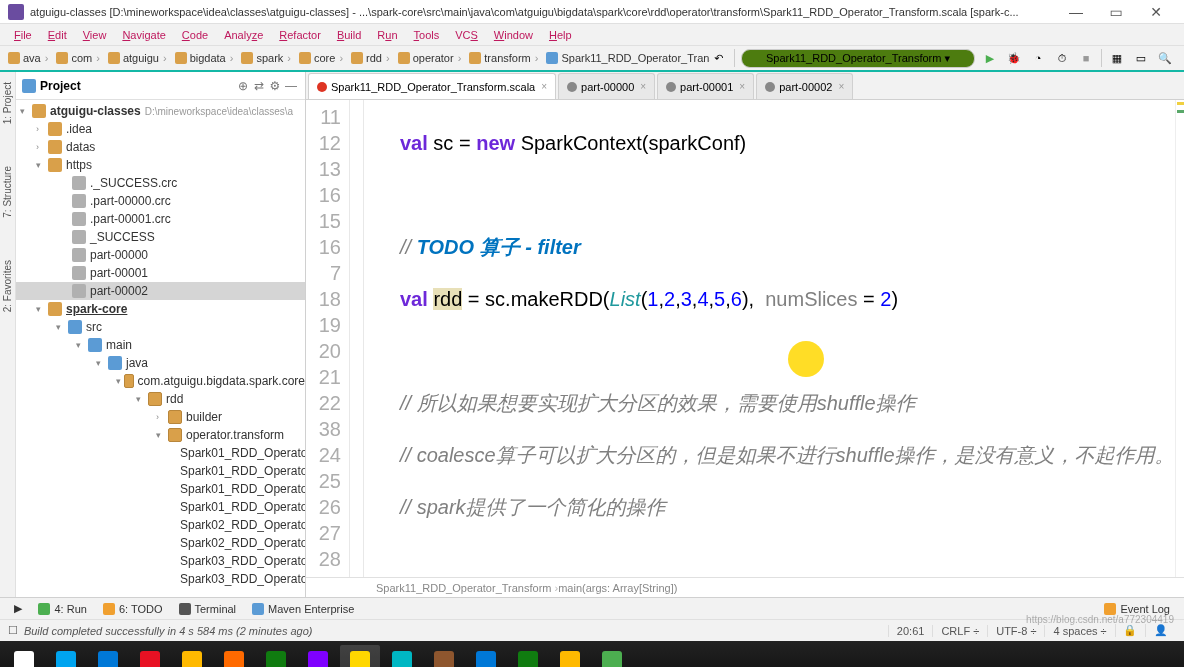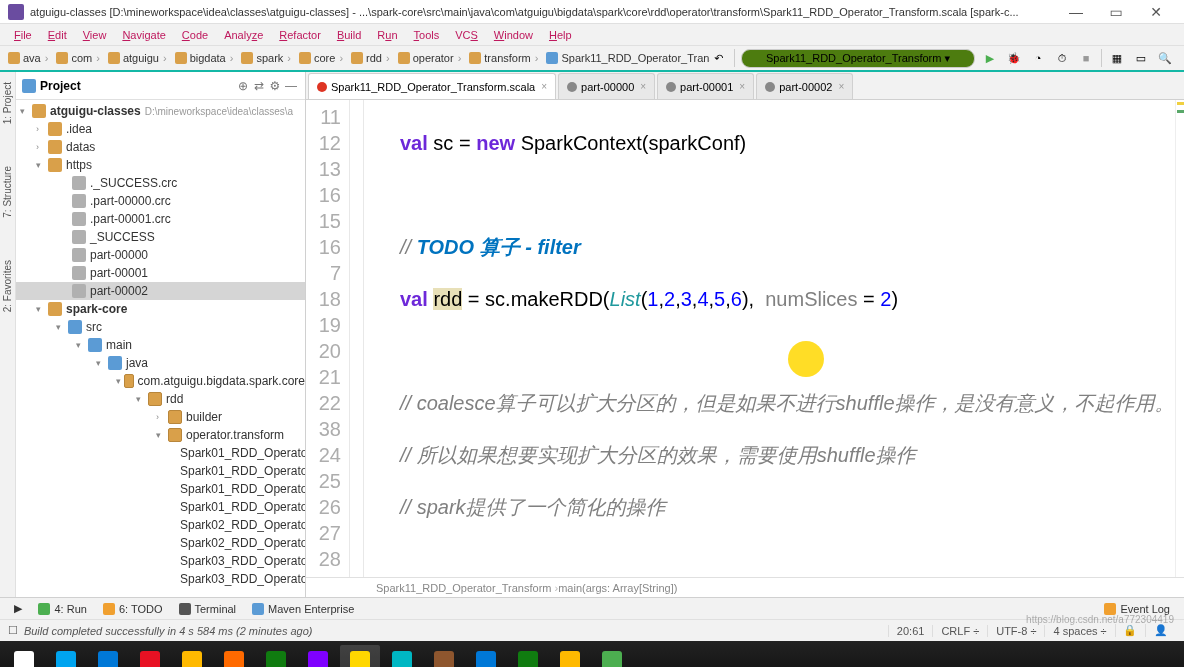--- a/index.html
+++ b/index.html
@@ -263,21 +263,21 @@
           <span class="tn-label">part-00001</span>
         </div>
         <div class="tn sel" style="--ind: 44px;">
           <span class="arr"></span>
           <span class="ic file"></span>
           <span class="tn-label">part-00002</span>
         </div>
         <div class="tn" style="--ind: 20px;">
           <span class="arr">▾</span>
           <span class="ic folder"></span>
-          <span class="tn-label" style="font-weight: bold;">spark-core</span>
+          <span class="tn-label" style="font-weight: bold; text-decoration: underline;">spark-core</span>
         </div>
         <div class="tn" style="--ind: 40px;">
           <span class="arr">▾</span>
           <span class="ic blue"></span>
           <span class="tn-label">src</span>
         </div>
         <div class="tn" style="--ind: 60px;">
           <span class="arr">▾</span>
           <span class="ic blue"></span>
           <span class="tn-label">main</span>
@@ -395,22 +395,22 @@
           <div>28</div>
           <div>29</div>
         </div>
       <div class="fold"></div>
       <div class="src">
 <div class="ln"><span class="kw">val</span> sc = <span class="kw">new</span> SparkContext(sparkConf)</div>
 <div class="ln"></div>
 <div class="ln"><span class="cm">// </span><span class="todo">TODO 算子 - filter</span></div>
 <div class="ln"><span class="kw">val</span> <span class="hl">rdd</span> = sc.makeRDD(<span style="font-style:italic;color:#20999d">List</span>(<span class="num">1</span>,<span class="num">2</span>,<span class="num">3</span>,<span class="num">4</span>,<span class="num">5</span>,<span class="num">6</span>),  <span class="param">numSlices</span> = <span class="num">2</span>)</div>
 <div class="ln"></div>
+<div class="ln"><span class="cm">// 所以如果想要实现扩大分区的效果，需要使用shuffle操作</span></div>
 <div class="ln"><span class="cm">// coalesce算子可以扩大分区的，但是如果不进行shuffle操作，是没有意义，不起作用。</span></div>
-<div class="ln"><span class="cm">// 所以如果想要实现扩大分区的效果，需要使用shuffle操作</span></div>
 <div class="ln"><span class="cm">// spark提供了一个简化的操作</span></div>
 
 
 
 
 
 
 
 
 

